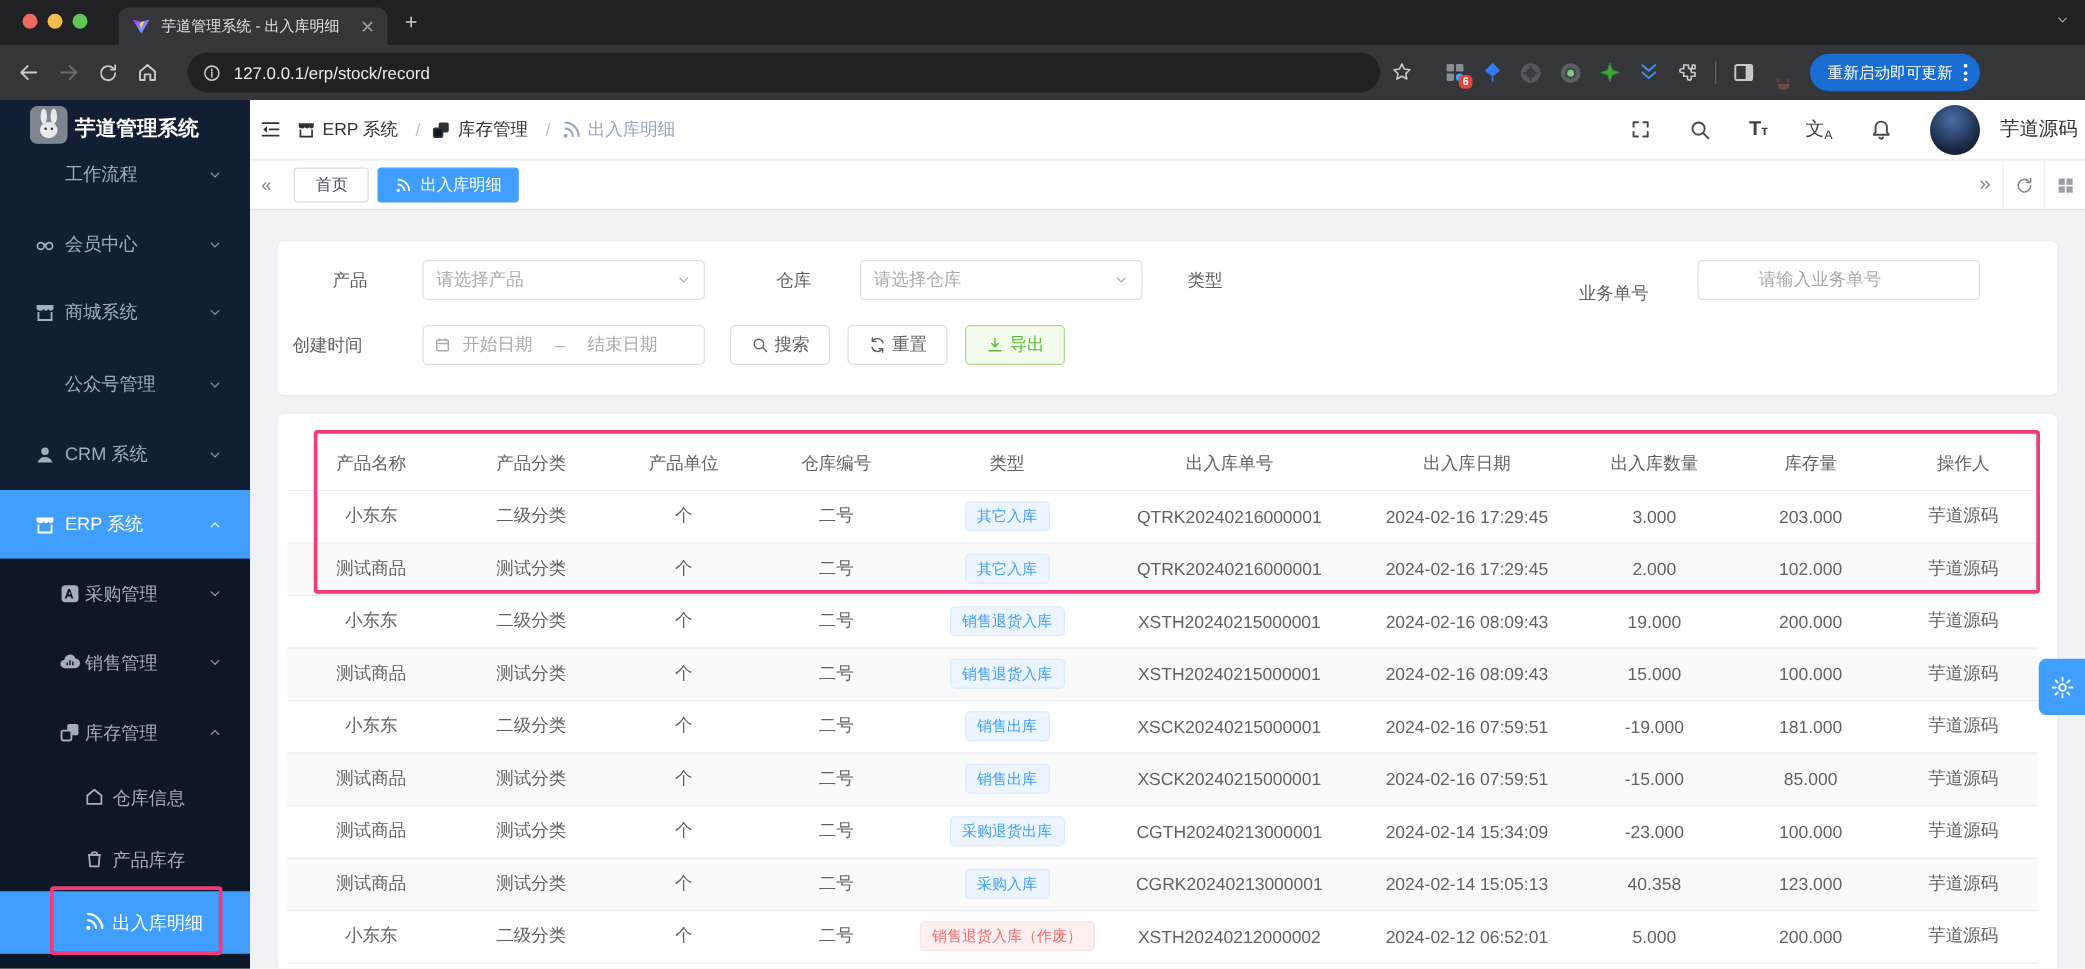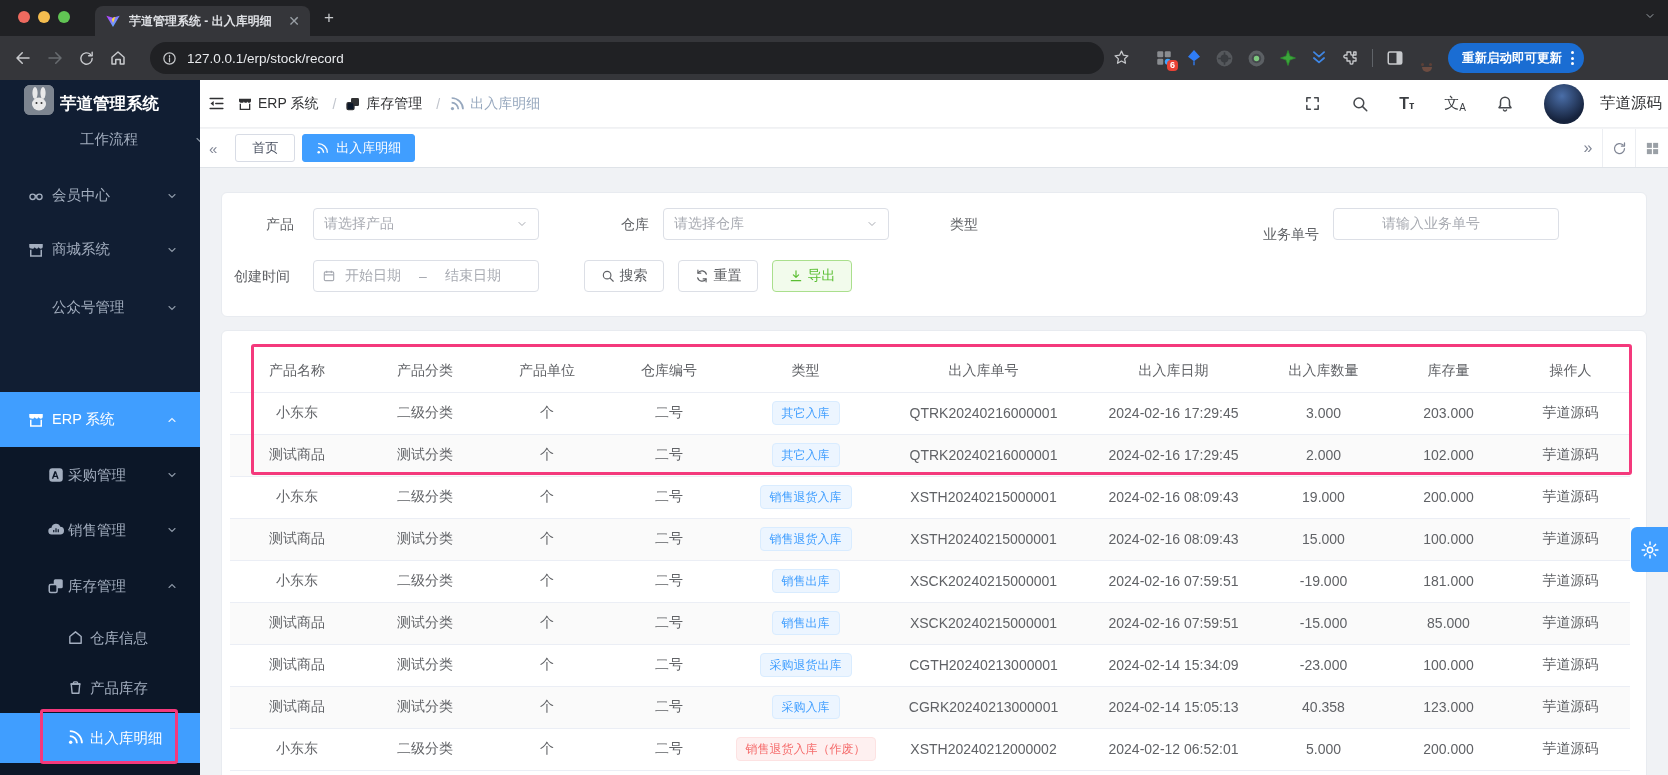--- a/index.html
+++ b/index.html
@@ -7,33 +7,33 @@
   body { font-family:"Liberation Sans","DejaVu Sans",sans-serif; }
   .page { position:relative; width:1668px; height:775px; overflow:hidden; background:#f0f2f5; }
   svg { display:block; }
 
   
   .tabstrip { position:relative; height:36px; background:#202124; }
   .traffic { position:absolute; top:11px; left:18px; display:flex; gap:8px; }
   .traffic span { width:12px; height:12px; border-radius:50%; }
   .t-red{background:#ee6a5f;} .t-yellow{background:#f5bd4f;} .t-green{background:#61c454;}
   .btab { position:absolute; left:95px; top:6px; width:215px; height:30px; background:#35363a; border-radius:8px 8px 0 0; display:flex; align-items:center; padding:0 8px 0 10px; }
-  .btab .title { flex:1; font-size:12px; color:#dfe1e5; margin-left:8px; white-space:nowrap; overflow:hidden;font-weight:bold; }
+  .btab .title { flex:1; font-size:12px; color:#dfe1e5; margin-left:8px; white-space:nowrap; overflow:hidden; }
   .btab .close { color:#9aa0a6; font-size:14px; line-height:1; padding:0 2px; }
   .newtab { position:absolute; left:324px; top:10px; color:#c7c9cc; font-size:17px; line-height:16px; }
   .winchev { position:absolute; right:12px; top:10px; color:#9aa0a6; }
   .toolbar { position:relative; height:44px; background:#35363a; display:flex; align-items:center; }
   .navbtns { display:flex; align-items:center; gap:14px; margin-left:14px; color:#c7c9cc; }
   .omnibox { position:absolute; left:150px; top:6px; width:954px; height:32px; border-radius:16px; background:#202124; display:flex; align-items:center; padding:0 12px; }
   .omnibox .url { color:#e8eaed; font-size:13.5px; margin-left:10px; }
   .star { position:absolute; left:1113px; top:13px; }
   .exts { position:absolute; left:1155px; top:0; height:44px; display:flex; align-items:center; gap:13px; }
   .ext-sep { width:1px; height:18px; background:#5f6368; }
   .badge6 { position:absolute; right:-5px; bottom:-4px; background:#e94235; color:#fff; font-size:9px; border-radius:4px; padding:0 3px; line-height:11px; font-weight:bold; }
-  .update-pill { position:absolute; left:1448px; top:7px; height:30px; border-radius:15px; background:#1a6dd3; color:#fff; display:flex; align-items:center; padding:0 10px 0 14px; font-size:12.5px;font-weight:bold; }
+  .update-pill { position:absolute; left:1448px; top:7px; height:30px; border-radius:15px; background:#1a6dd3; color:#fff; display:flex; align-items:center; padding:0 10px 0 14px; font-size:12.5px; }
   .vdots { display:flex; flex-direction:column; gap:2.5px; margin-left:9px; }
   .vdots i { width:3px; height:3px; border-radius:50%; background:#fff; }
   .emoji-face { width:19px; height:19px; border-radius:50%; background:#fdd835; position:relative; }
   .emoji-face:before { content:""; position:absolute; left:4px; top:5px; width:3px; height:3px; background:#5d4037; border-radius:50%; box-shadow:8px 0 0 #5d4037; }
   .emoji-face:after { content:""; position:absolute; left:4.5px; top:9px; width:10px; height:5px; border-radius:0 0 10px 10px; background:#6d4c41; }
 
   
   .app { position:relative; display:flex; height:695px; }
   .sidebar { position:relative; width:200px; background:#111e33; flex:none; }
   .logo { position:absolute; top:0; left:0; width:200px; height:48px; z-index:5; background:#111e33; }
@@ -72,21 +72,21 @@
   .tb-right { margin-left:auto; display:flex; align-items:stretch; height:100%; }
   .tb-cell { display:flex; align-items:center; justify-content:center; width:33px; color:#808695; border-left:1px solid #eceef2; }
   .tb-cell:first-child { border-left:none; width:28px; }
 
   .content { position:relative; height:607px; }
   .card { position:absolute; left:21px; width:1426px; background:#fff; border:1px solid #e8ebf0; border-radius:6px; }
   .filter-card { top:24px; height:125px; }
   .table-card { top:162px; height:460px; }
 
   .flabel { position:absolute; height:32px; line-height:32px; font-size:14px; color:#606266; text-align:right; }
-  .fctrl { position:absolute; height:32px; border:1px solid #dcdfe6; border-radius:4px; background:#fff; display:flex; align-items:center; padding:0 10px; font-size:14px; color:#a8abb2; }
+  .fctrl { position:absolute; height:32px; border:1px solid #dcdfe6; border-radius:4px; background:#fff; display:flex; align-items:center; padding:0 10px; font-size:14px; color:#a8abb2;margin-left:25px; }
   .fctrl .ph { flex:1; }
   .fctrl .chev { color:#a8abb2; }
   .datebox .dph { width:74px; text-align:center; }
   .datebox .dsep { width:26px; text-align:center; color:#a8abb2; }
   .fbtn { position:absolute; height:32px; border:1px solid #dcdfe6; border-radius:4px; background:#fff; display:flex; align-items:center; justify-content:center; gap:5px; font-size:14px; color:#606266; width:80px; font-family:inherit; }
   .fbtn.green { background:#f2fbec; border-color:#aadf8d; color:#5abe32; }
 
   table.etab { border-collapse:collapse; table-layout:fixed; width:1400px; margin:19px 0 0 8px; font-size:14px; }
   .etab th { height:42px; font-weight:500; color:#606266; border-bottom:1px solid #ebeef5; text-align:center; }
   .etab td { height:42px; color:#606266; border-bottom:1px solid #ebeef5; text-align:center; white-space:nowrap; }
@@ -231,21 +231,21 @@
           <i></i>
           <i></i>
         </span>
     </div>
   </div>
 
   <div class="app">
 
     <aside class="sidebar">
       <div class="menu" id="menu">
-          <div class="mi l1" style="top: 32px; margin-left: 28px;">
+          <div class="mi l1" style="top: 32px;">
             <span class="mlabel">工作流程</span>
             <span class="chev down">
               <svg width="12" height="12" viewBox="0 0 24 24">
                 <path d="M6 9l6 6 6-6" stroke="currentColor" stroke-width="2.2" fill="none" stroke-linecap="round"></path>
               </svg>
             </span>
           </div>
           <div class="mi l1" style="top: 88px;">
             <span class="mico">
               <svg width="18" height="18" viewBox="0 0 24 24">
@@ -270,20 +270,34 @@
             </span>
           </div>
           <div class="mi l1" style="top: 142px;">
             <span class="mico">
               <svg width="18" height="18" viewBox="0 0 24 24">
                 <path d="M3 4h18v3.5c0 1.5-1.2 2.7-2.8 2.7-1.4 0-2.6-1-2.6-2.4 0 1.4-1.2 2.4-2.6 2.4s-2.6-1-2.6-2.4c0 1.4-1.2 2.4-2.6 2.4C4.2 10.2 3 9 3 7.5V4z" fill="currentColor"></path>
                 <path d="M5 11.5V20h14v-8.5" stroke="currentColor" stroke-width="2" fill="none"></path>
               </svg>
             </span>
             <span class="mlabel">商城系统</span>
+            <span class="chev down">
+              <svg width="12" height="12" viewBox="0 0 24 24">
+                <path d="M6 9l6 6 6-6" stroke="currentColor" stroke-width="2.2" fill="none" stroke-linecap="round"></path>
+              </svg>
+            </span>
+          </div>
+          <div class="mi l1" style="top: 256px;">
+            <span class="mico">
+              <svg width="18" height="18" viewBox="0 0 24 24">
+                <circle cx="12" cy="8" r="4" fill="currentColor"></circle>
+                <path d="M4 20c1.2-4 4.4-6 8-6s6.8 2 8 6z" fill="currentColor"></path>
+              </svg>
+            </span>
+            <span class="mlabel">CRM 系统</span>
             <span class="chev down">
               <svg width="12" height="12" viewBox="0 0 24 24">
                 <path d="M6 9l6 6 6-6" stroke="currentColor" stroke-width="2.2" fill="none" stroke-linecap="round"></path>
               </svg>
             </span>
           </div>
           <div class="mi l1 active" style="top: 312px;">
             <span class="mico">
               <svg width="18" height="18" viewBox="0 0 24 24">
                 <path d="M3 4h18v3.5c0 1.5-1.2 2.7-2.8 2.7-1.4 0-2.6-1-2.6-2.4 0 1.4-1.2 2.4-2.6 2.4s-2.6-1-2.6-2.4c0 1.4-1.2 2.4-2.6 2.4C4.2 10.2 3 9 3 7.5V4z" fill="currentColor"></path>

